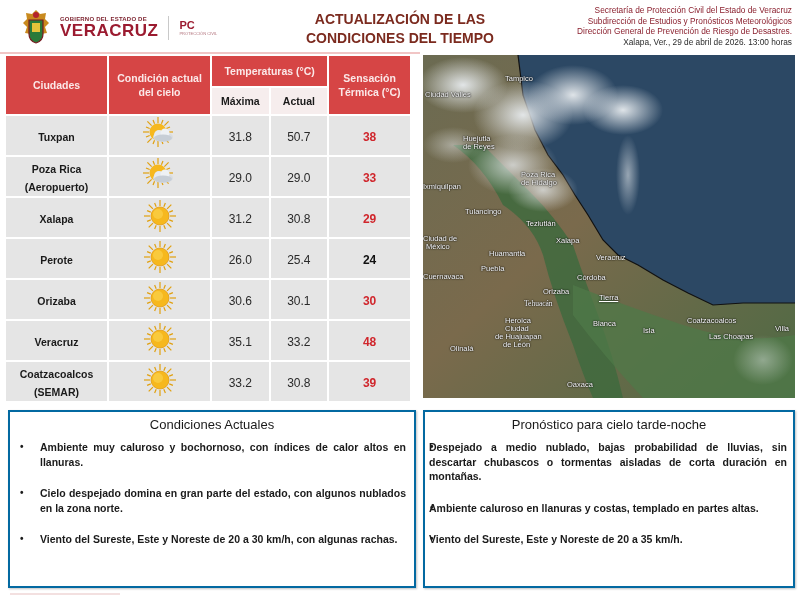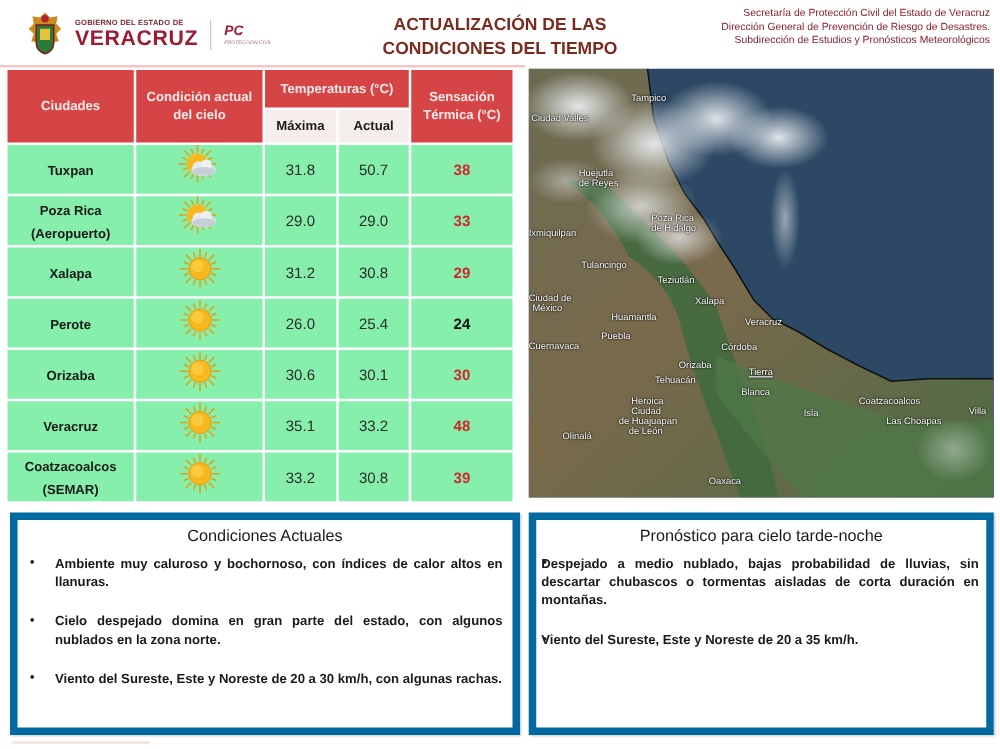--- a/index.html
+++ b/index.html
@@ -8,50 +8,50 @@
 
   
   .header { position: absolute; left: 0; top: 0; width: 800px; height: 52px; }
   .logo-block { position: absolute; left: 20px; top: 8px; display: flex; align-items: center; }
   .crest { width: 32px; height: 40px; position: relative; }
   .crest svg { width: 32px; height: 40px; }
   .gov-text { margin-left: 8px; display: flex; flex-direction: column; }
   .gov-small { font-size: 6px; font-weight: bold; color: #7a1f2b; letter-spacing: 0.2px; }
   .gov-big { font-size: 17px; font-weight: 900; color: #9b1b30; letter-spacing: 0.5px; line-height: 18px; }
   .sep { width: 1px; height: 24px; background: #c9c9c9; margin: 0 10px; }
-  .pc-block { display: flex; flex-direction: column; font-style: italic; }
+  .pc-block { display: flex; flex-direction: column; }
   .pc-title { font-size: 11px; font-weight: 900; color: #9b1b30; line-height: 11px; }
   .pc-sub { font-size: 4px; color: #b0707a; width: 40px; line-height: 5px; }
 
   .main-title { position: absolute; left: 280px; top: 10px; width: 240px; text-align: center;
     font-size: 14px; font-weight: bold; color: #7b2a1e; line-height: 19px; }
 
   .agency { position: absolute; right: 8px; top: 5px; text-align: right; font-size: 8.3px; line-height: 10.5px; color: #8a1f2d; }
   .agency .date { color: #2a2a2a; }
 
   .red-rule { position: absolute; left: 0; top: 52px; width: 420px; height: 2px; background: #f1c5c5; }
 
   
   .tbl { position: absolute; left: 4px; top: 54px; width: 408px; border-collapse: separate; border-spacing: 2px 2px; }
   .tbl th { background: #d64545; color: #fbe8e8; font-size: 10.5px; font-weight: bold; text-align: center; vertical-align: middle; line-height: 14px; }
   .tbl th.sub { background: #f6eded; color: #1a1a1a; font-size: 10.5px; height: 26px; }
-  .tbl td { background: #86efac; text-align: center; vertical-align: middle; height: 39px; }
+  .tbl td { background: #e5e5e5; text-align: center; vertical-align: middle; height: 39px; }
   .city { font-size: 10.5px; font-weight: bold; color: #1a1a1a; line-height: 13px; }
   .num { font-size: 12px; color: #2a2a2a; }
   .feel { font-size: 12px; font-weight: bold; }
   .icon-wrap { display: inline-block; width: 34px; height: 34px; }
 
   
   .map { position: absolute; left: 423px; top: 55px; width: 372px; height: 343px; overflow: hidden;
     background: #2e4a66; }
   .map svg { position: absolute; left: 0; top: 0; }
   .map-label { position: absolute; font-size: 7.5px; color: #ffffff; text-shadow: 0 0 2px #000, 0 0 1px #000; white-space: nowrap; line-height: 8px; }
 
   
-  .box { position: absolute; top: 410px; height: 178px; border: 6px solid #0369a1; background: #ffffff; box-shadow: 1px 1px 2px rgba(0,0,0,0.25); }
+  .box { position: absolute; top: 410px; height: 178px; border: 2px solid #0369a1; background: #ffffff; box-shadow: 1px 1px 2px rgba(0,0,0,0.25); }
   .box.left { left: 8px; width: 408px; }
   .box.right { left: 423px; width: 372px; }
   .box-title { text-align: center; font-size: 13px; color: #1a1a1a; margin-top: 5px; margin-bottom: 8px; }
   .box ul { list-style: none; }
   .box li { position: relative; font-size: 10.5px; font-weight: bold; line-height: 14.5px; text-align: justify; color: #1a1a1a; }
   .box.left li { padding-left: 30px; padding-right: 8px; margin-bottom: 17px; }
   .box.right li { padding-left: 4px; padding-right: 6px; margin-bottom: 17px; }
   .box li::before { content: "\2022"; position: absolute; top: 0; font-size: 10px; }
   .box.left li::before { left: 10px; }
   .box.right li::before { left: 5px; }
@@ -81,22 +81,23 @@
     </div>
   </div>
 
   <div class="main-title">
     <div>ACTUALIZACIÓN DE LAS</div>
     <div>CONDICIONES DEL TIEMPO</div>
   </div>
 
   <div class="agency">
     <div>Secretaría de Protección Civil del Estado de Veracruz</div>
+    <div>Subdirección de Estudios y Pronósticos Meteorológicos</div>
     <div>Dirección General de Prevención de Riesgo de Desastres.</div>
-    <div>Subdirección de Estudios y Pronósticos Meteorológicos</div>
+    <div class="date">Xalapa, Ver., 29 de abril de 2026. 13:00 horas</div>
   </div>
 </div>
 <div class="red-rule"></div>
 
 <table class="tbl">
   <thead>
     <tr>
       <th rowspan="2" style="width:100px;height:30px;">Ciudades</th>
       <th rowspan="2" style="width:100px;">Condición actual<br>del cielo</th>
       <th colspan="2" style="height:30px;">Temperaturas (°C)</th>
@@ -358,22 +359,22 @@
       <span class="map-label" style="left: 0px; top: 180px;">Ciudad de</span>
       <span class="map-label" style="left: 3px; top: 188px;">México</span>
       <span class="map-label" style="left: 133px; top: 182px;">Xalapa</span>
       <span class="map-label" style="left: 66px; top: 195px;">Huamantla</span>
       <span class="map-label" style="left: 58px; top: 210px;">Puebla</span>
       <span class="map-label" style="left: 173px; top: 199px;">Veracruz</span>
       <span class="map-label" style="left: 0px; top: 218px;">Cuernavaca</span>
       <span class="map-label" style="left: 130px; top: 219px; padding-left: 24px;">Córdoba</span>
       <span class="map-label" style="left: 120px; top: 233px;">Orizaba</span>
       <span class="map-label" style="left: 176px; top: 239px; text-decoration: underline;">Tierra</span>
-      <span class="map-label" style="left: 170px; top: 255px;">Blanca</span>
-      <span class="map-label" style="left: 101px; top: 245px;">Tehuacán</span>
+      <span class="map-label" style="left: 170px; top: 265px;">Blanca</span>
+      <span class="map-label" style="left: 101px; top: 245px; font-family: Liberation Serif, serif;">Tehuacán</span>
       <span class="map-label" style="left: 264px; top: 262px;">Coatzacoalcos</span>
       <span class="map-label" style="left: 220px; top: 272px;">Isla</span>
       <span class="map-label" style="left: 286px; top: 278px;">Las Choapas</span>
       <span class="map-label" style="left: 352px; top: 270px;">Villa</span>
       <span class="map-label" style="left: 82px; top: 262px;">Heroica</span>
       <span class="map-label" style="left: 82px; top: 270px;">Ciudad</span>
       <span class="map-label" style="left: 72px; top: 278px;">de Huajuapan</span>
       <span class="map-label" style="left: 80px; top: 286px;">de León</span>
       <span class="map-label" style="left: 27px; top: 290px;">Olinalá</span>
       <span class="map-label" style="left: 0px; top: 297px; margin-top: 48px;">Chilpancingo</span>
@@ -387,16 +388,17 @@
     <li>Ambiente muy caluroso y bochornoso, con índices de calor altos en llanuras.</li>
     <li>Cielo despejado domina en gran parte del estado, con algunos nublados en la zona norte.</li>
     <li>Viento del Sureste, Este y Noreste de 20 a 30 km/h, con algunas rachas.</li>
   </ul>
 </div>
 
 <div class="box right">
   <div class="box-title">Pronóstico para cielo tarde-noche</div>
   <ul>
     <li>Despejado a medio nublado, bajas probabilidad de lluvias, sin descartar chubascos o tormentas aisladas de corta duración en montañas.</li>
+    <li>Ambiente caluroso en llanuras y costas, templado en partes altas.</li>
     <li>Viento del Sureste, Este y Noreste de 20 a 35 km/h.</li>
   </ul>
 </div>
 <div class="footer-faint"></div>
 
 </body></html>

